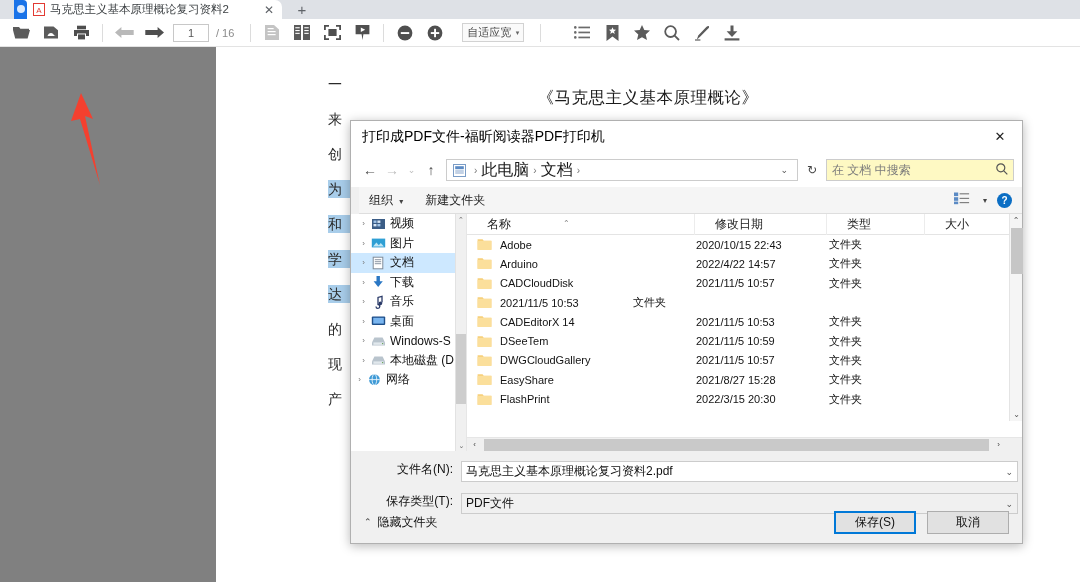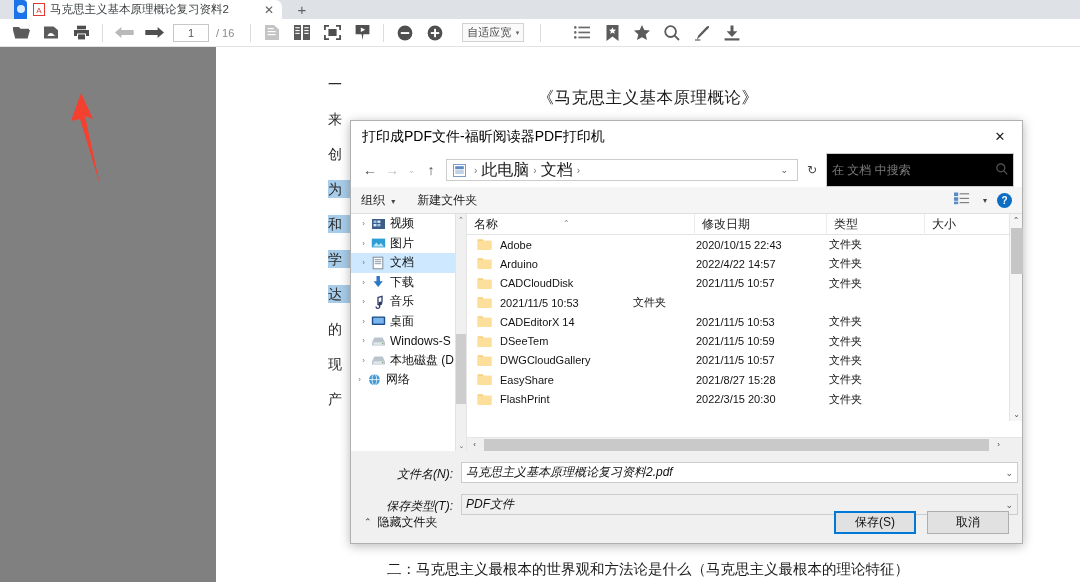--- a/index.html
+++ b/index.html
@@ -163,28 +163,28 @@
   }
   .addr-sep { color: #777; margin: 0 4px; font-size: 10px; }
   .addr-caret {
     margin-left: auto; font-size: 9px; color: #555; padding: 0 5px;
   }
   .refresh-btn {
     width: 24px; height: 22px; display: flex; align-items: center;
     justify-content: center; font-size: 12px; color: #444; margin: 0 2px;
   }
   .searchbox {
-    width: 188px; height: 34px; border: 1px solid #cccccc; background: #000000;
+    width: 188px; height: 22px; border: 1px solid #cccccc; background: #fef9c3;
     display: flex; align-items: center; padding: 0 5px;
   }
   .search-ph { font-size: 12px; color: #7b7b7b; flex: 1 1 auto; }
 
   .dlg-cmdbar {
     height: 27px; background: #f5f5f5; border-bottom: 1px solid #dedede;
-    display: flex; align-items: center; padding: 0 10px;
+    display: flex; align-items: center; padding: 0 10px; margin-left: 8px;
   }
   .cmd-item { font-size: 12px; color: #1c1c1c; margin-right: 22px; }
   .cmd-caret { font-size: 8px; color: #444; margin-left: 3px; }
   .cmd-right { margin-left: auto; display: flex; align-items: center; gap: 10px; }
   .help-circle {
     width: 15px; height: 15px; border-radius: 50%; background: #0b6ec4;
     color: #fff; font-size: 10px; font-weight: bold;
     display: flex; align-items: center; justify-content: center;
   }
 
@@ -224,21 +224,21 @@
   }
 
   .filelist { flex: 1 1 auto; position: relative; background: #fff; }
   .fl-head {
     display: flex; height: 21px; border-bottom: 1px solid #e4e4e4;
     background: #ffffff; align-items: center;
   }
   .fl-head .col {
     font-size: 12px; color: #1a1a1a; position: relative;
     border-right: 1px solid #ececec; height: 21px; line-height: 21px;
-    padding-left: 7px;
+    padding-left: 20px;
   }
   .col-name { width: 228px; }
   .col-date { width: 132px; }
   .col-type { width: 98px; }
   .col-size { width: 80px; border-right: none !important; }
   .sort-mark {
     position: absolute; left: 96px; top: -1px; font-size: 8px; color: #888;
   }
   .fl-rows { position: relative; height: 186px; overflow: hidden; }
   .fl-row {
@@ -276,21 +276,21 @@
     height: 12px; background: #c9c9c9; flex: 1 1 auto; margin: 0 2px;
     max-width: 505px;
   }
 
   
   .dlg-foot {
     position: absolute; left: 0; top: 330px; width: 671px; height: 92px;
     background: #f0f0f0;
   }
   .field-row {
-    display: flex; align-items: flex-end; height: 22px; margin-top: 10px; font-style: italic;
+    display: flex; align-items: flex-start; height: 22px; margin-top: 10px;
   }
   .field-label {
     width: 110px; text-align: right; font-size: 12px; color: #111;
     padding-right: 8px;
   }
   .field-input {
     width: 557px; height: 21px; background: #fff; border: 1px solid #ccc;
     font-size: 12px; color: #111; display: flex; align-items: center;
     padding: 0 4px;
   }
@@ -479,21 +479,20 @@
           <span>来</span>
           <span>创</span>
           <span class="hl">为</span>
           <span class="hl">和</span>
           <span class="hl">学</span>
           <span class="hl">达</span>
           <span>的</span>
           <span>现</span>
           <span>产</span>
         </div>
-      <div class="pdf-bottomline">二：马克思主义最根本的世界观和方法论是什么（马克思主义最根本的理论特征）</div>
     </div>
 
     <svg class="arrow" width="44" height="92" viewBox="0 0 44 92">
       <path d="M21 0 L33 26 L25 23 L40 92 L20 26 L11 28 Z" fill="#f4402f"></path>
     </svg>
   </div>
 
   <div class="dialog">
 
     <div class="dlg-title">

